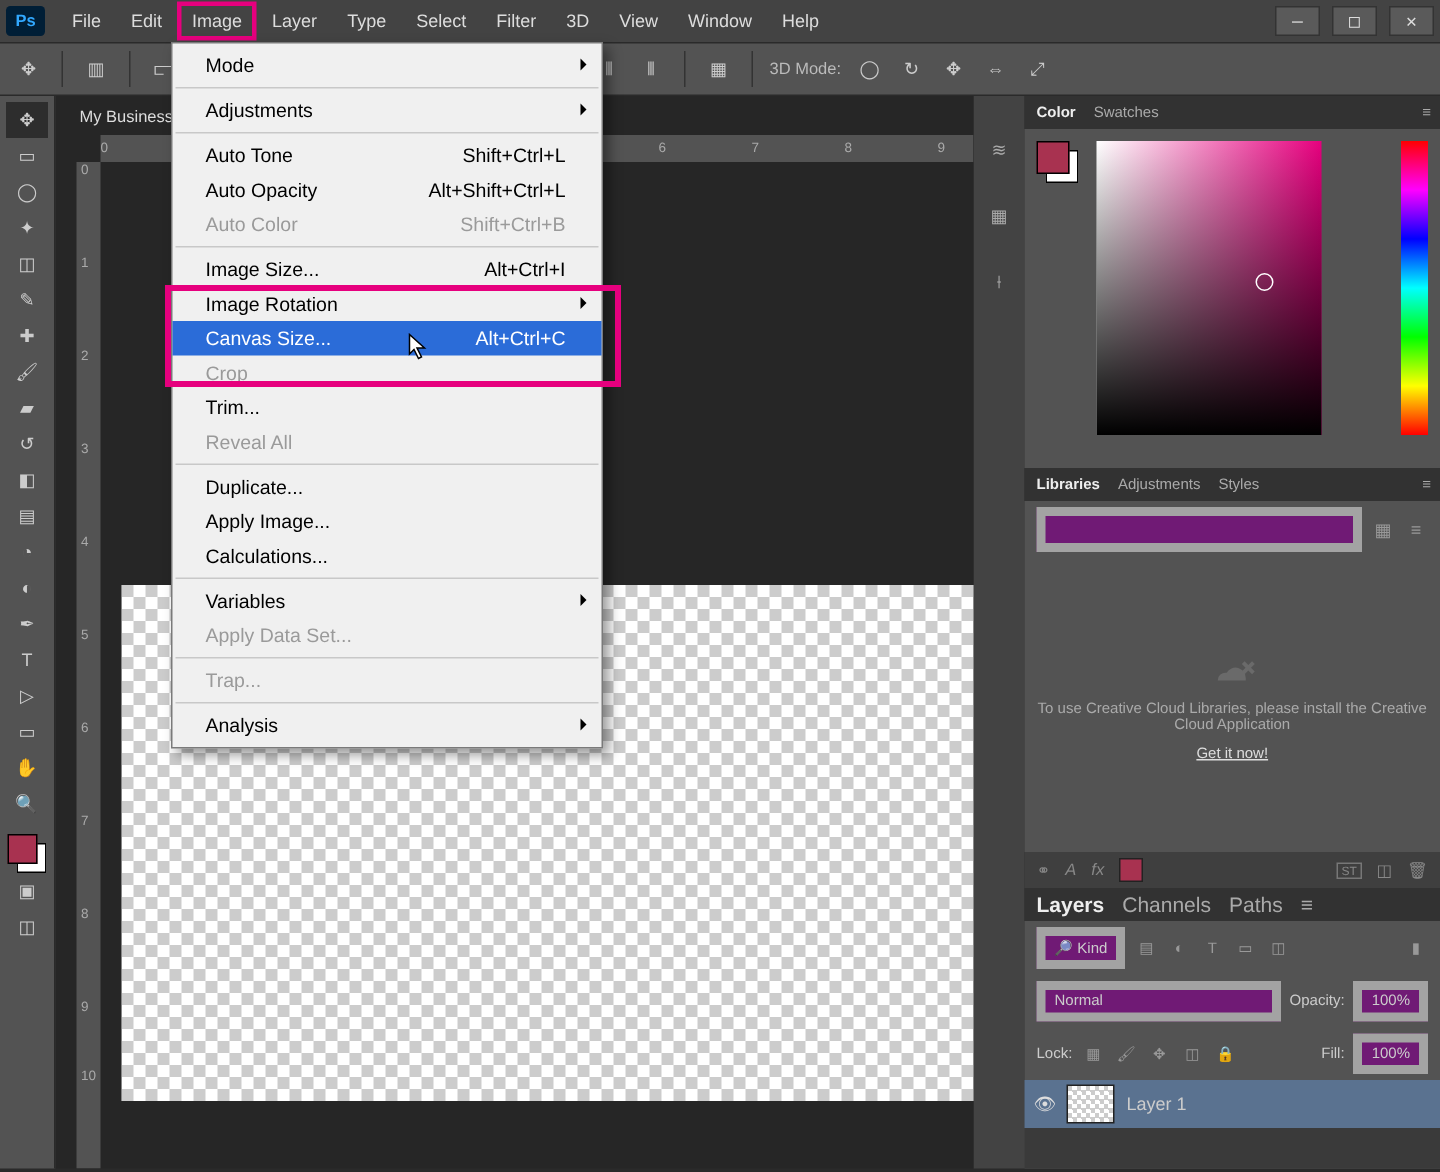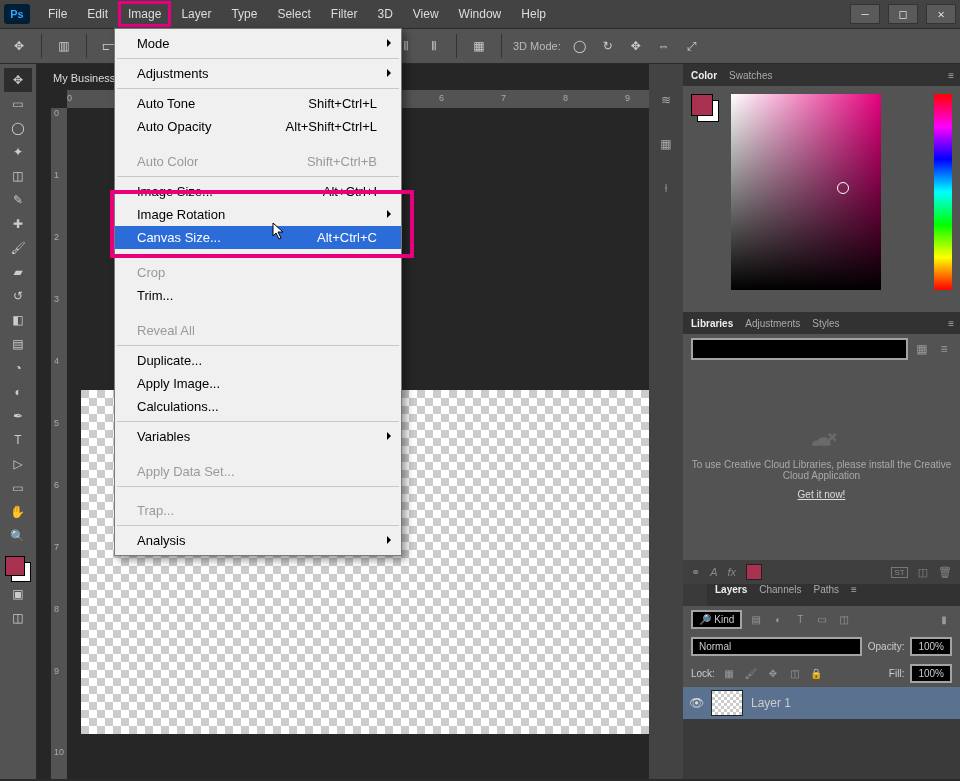--- a/index.html
+++ b/index.html
@@ -46,36 +46,36 @@
 .hue{position:absolute;top:8px;right:8px;width:18px;height:196px;background:linear-gradient(to bottom,red,#ff00ff,blue,cyan,lime,yellow,red);}
 
 .lib-panel{background:#535353;flex:0 0 180px;display:flex;flex-direction:column;align-items:center;justify-content:center;padding:8px;text-align:center;font-size:10px;color:#aaa;gap:8px;}
 .lib-ico{width:34px;height:26px;color:#6a6a6a;}
 .lib-link{text-decoration:underline;color:#ddd;}
 
 .fx-bar{height:24px;background:#3f3f3f;display:flex;align-items:center;gap:10px;padding:0 8px;color:#888;font-size:11px;}
 .fx-box{width:14px;height:14px;background:#a83250;border:1px solid #222;}
 
 .layers{flex:1;background:#535353;display:flex;flex-direction:column;}
-.layer-tabs{display:flex;background:#323232;height:22px;padding-left:8px;gap:12px;font-size:10px;color:#aaa;margin-left:24px;}
+.layer-tabs{display:flex;background:#323232;height:22px;align-items:center;padding-left:8px;gap:12px;font-size:14px;color:#aaa;}
 .layer-tabs b{color:#eee;font-weight:bold;}
 .layer-row1{display:flex;align-items:center;padding:4px 8px;gap:6px;font-size:10px;}
-.drop{background:#000000;border:2px solid #a3a3a3;padding:2px 6px;color:#ccc;}
+.drop{background:#701a75;border:6px solid #a3a3a3;padding:2px 6px;color:#ccc;}
 .icobtn{width:16px;height:16px;display:inline-flex;align-items:center;justify-content:center;color:#999;}
 .layer-list{flex:1;background:#3a3a3a;}
 .layer-item{display:flex;align-items:center;height:32px;background:#5a7290;padding:0 6px;gap:8px;}
 .eye{width:14px;height:14px;color:#ddd;}
 .thumb{width:30px;height:24px;background-image:repeating-conic-gradient(#fff 0 25%,#ccc 0 50%);background-size:6px 6px;border:1px solid #222;}
 
 .vstrip{width:34px;background:#434343;display:flex;flex-direction:column;align-items:center;padding-top:24px;gap:20px;}
 .vbtn{width:24px;height:24px;display:flex;align-items:center;justify-content:center;color:#aaa;}
 
 .dropdown{position:absolute;top:28px;left:114px;width:286px;background:#f0f0f0;border:1px solid #7a7a7a;box-shadow:4px 4px 8px rgba(0,0,0,.4);color:#000;font-size:13px;padding:3px 0;}
 .dd-item{display:flex;justify-content:space-between;padding:4px 24px 4px 22px;position:relative;}
-.dd-item.disabled{color:#9a9a9a;margin-top:12px;}
+.dd-item.disabled{color:#9a9a9a;}
 .dd-item.hi{background:#2b6cd8;color:#fff;}
 .dd-item .tri{position:absolute;right:6px;top:7px;border:4px solid transparent;border-left-color:#000;}
 .dd-sep{height:1px;background:#c8c8c8;margin:3px 2px;}
 .dd-hl{position:absolute;border:4px solid #e6007e;pointer-events:none;}
 .cursor{position:absolute;width:16px;height:20px;pointer-events:none;}
 </style>
 </head>
 <body>
 
 <div class="titlebar">
@@ -183,21 +183,21 @@
         <span style="top: 0px;">0</span>
         <span style="top: 62px;">1</span>
         <span style="top: 124px;">2</span>
         <span style="top: 186px;">3</span>
         <span style="top: 248px;">4</span>
         <span style="top: 310px;">5</span>
         <span style="top: 372px;">6</span>
         <span style="top: 434px;">7</span>
         <span style="top: 496px;">8</span>
         <span style="top: 558px;">9</span>
-        <span style="top: 639px;">10</span>
+        <span style="top: 604px;">10</span>
       </div>
     <div class="checker"></div>
   </div>
 
   <div class="vstrip">
     <div class="vbtn">≋</div>
     <div class="vbtn">▦</div>
     <div class="vbtn">⟊</div>
   </div>
 

